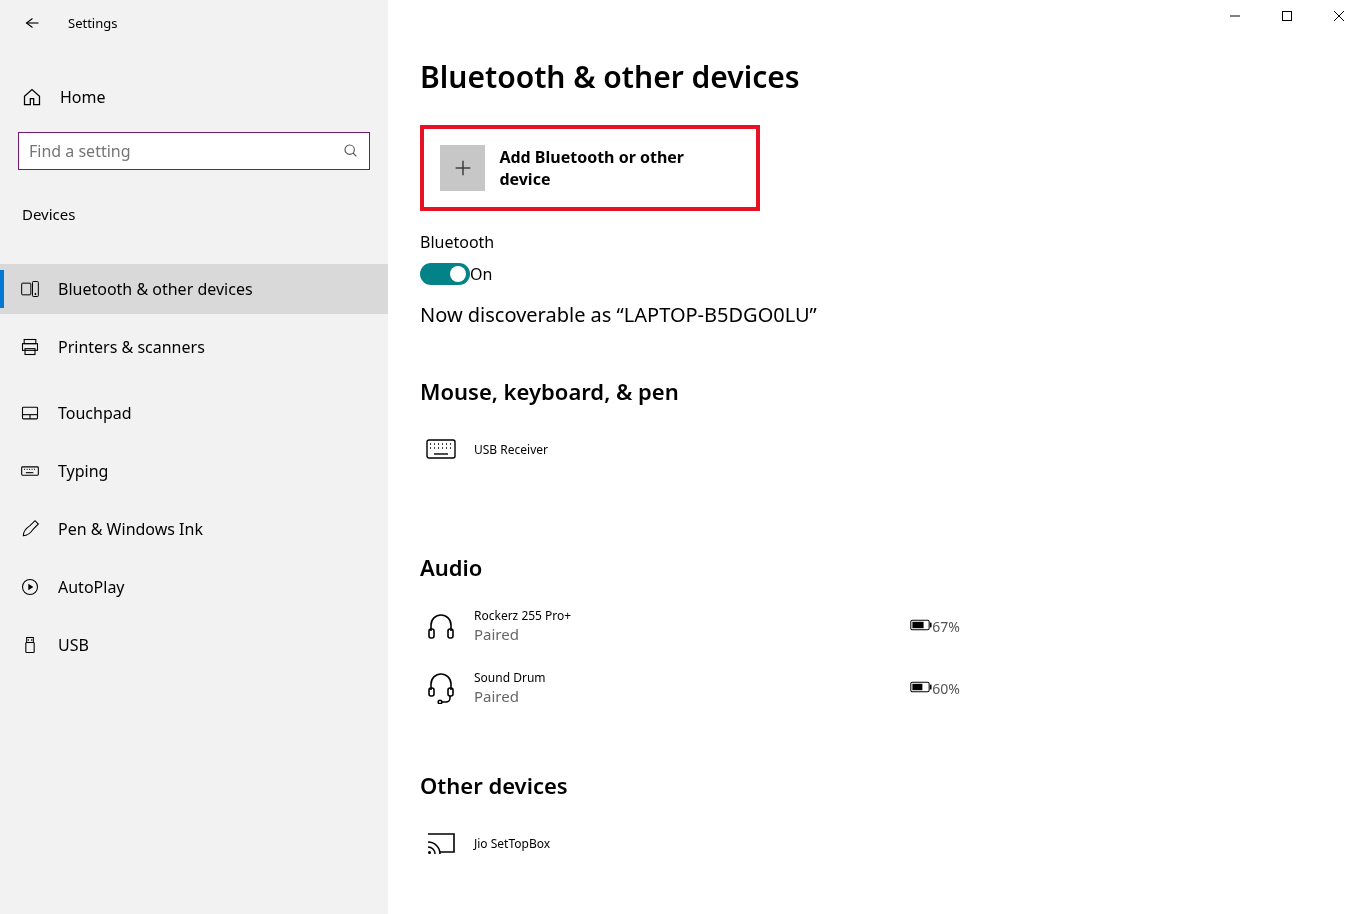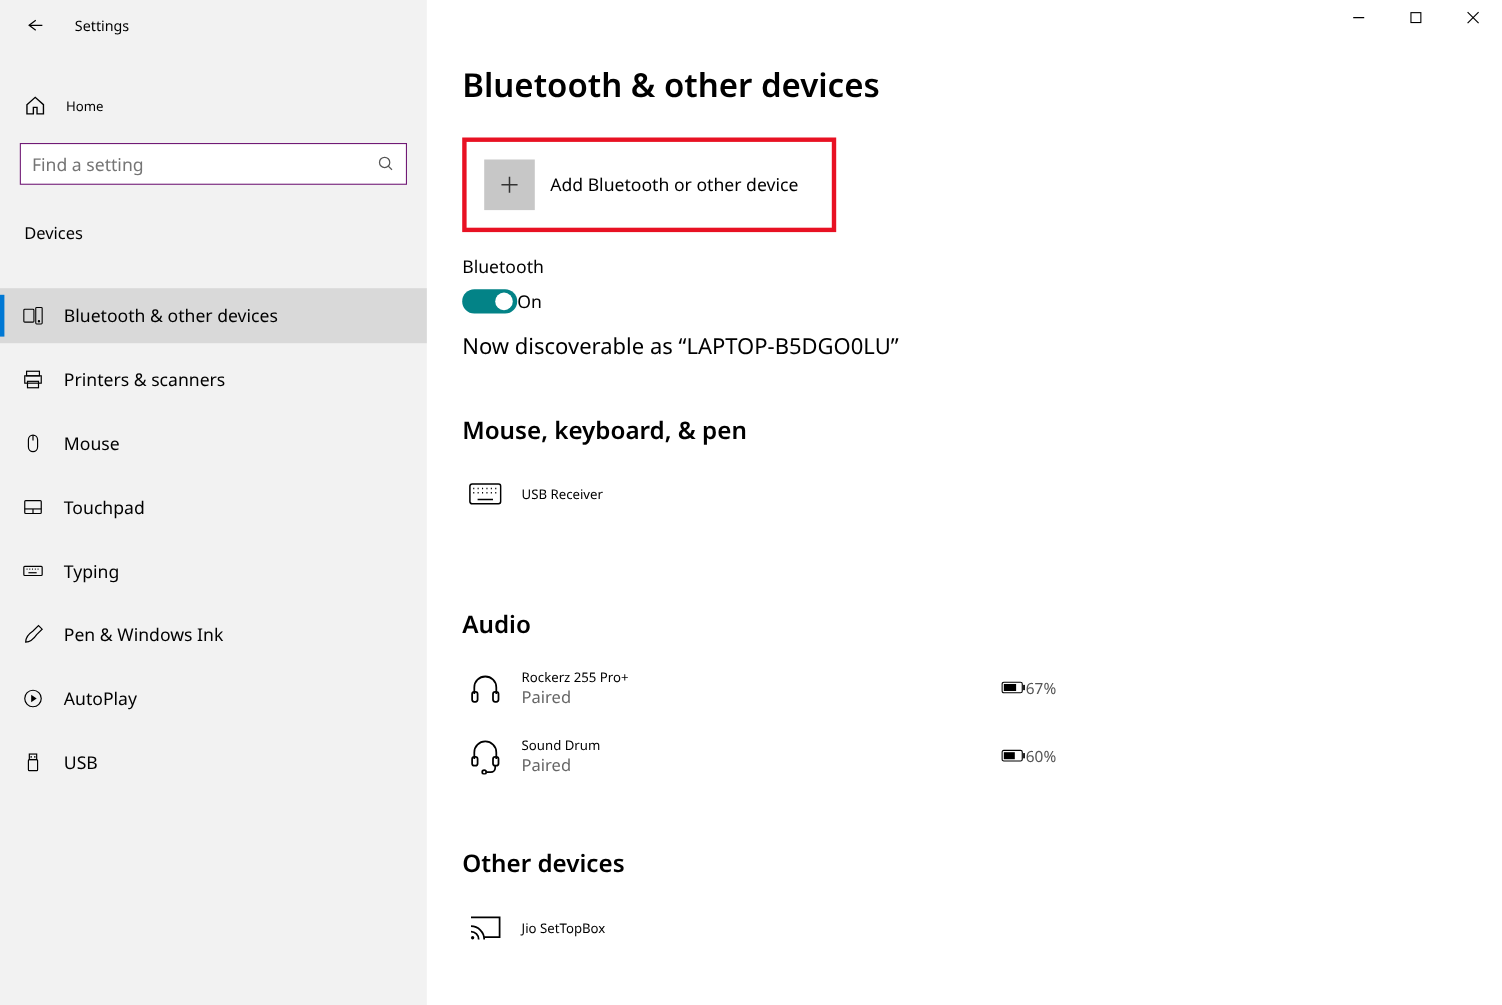--- a/index.html
+++ b/index.html
@@ -39,21 +39,21 @@
   }
   .home-row {
     display: flex;
     align-items: center;
     padding: 10px 22px;
     margin-top: 30px;
     gap: 18px;
     cursor: pointer;
   }
   .home-row .icon { width: 20px; height: 20px; }
-  .home-row .label { font-size: 12px; }
+  .home-row .label { font-size: 16px; }
   .search-box {
     margin: 14px 18px 0 18px;
     border: 1px solid #701a75;
     background: #fff;
     height: 38px;
     display: flex;
     align-items: center;
     padding: 0 10px;
     justify-content: space-between;
   }
@@ -119,20 +119,21 @@
   }
   .add-device-box {
     border: 4px solid #e81123;
     padding: 16px 20px 16px 16px;
     width: 340px;
     margin-bottom: 20px;
   }
   .add-device-inner {
     display: flex; align-items: center; gap: 14px;
     cursor: pointer;
+    font-weight: bold;
   }
   .add-icon-box {
     width: 46px; height: 46px;
     background: #c7c7c7;
     display: flex; align-items: center; justify-content: center;
   }
   .add-label { font-size: 16px; }
   .subheading { font-size: 16px; margin-bottom: 10px; }
   .toggle-row { display: flex; align-items: center; margin-bottom: 16px; }
   .toggle {
@@ -226,29 +227,20 @@
       <span class="icon">
         <svg width="20" height="20" viewBox="0 0 24 24" fill="none" stroke="#000" stroke-width="1.3">
           <rect x="5" y="3" width="14" height="5"></rect>
             <rect x="3" y="8" width="18" height="8"></rect>
             <rect x="6" y="14" width="12" height="7"></rect>
         </svg>
       </span>
       <span class="label">Printers &amp; scanners</span>
     </div>
     <div class="nav-gap"></div>
-    <div class="nav-item">
-      <span class="icon">
-        <svg width="20" height="20" viewBox="0 0 24 24" fill="none" stroke="#000" stroke-width="1.3">
-          <rect x="7" y="3" width="10" height="18" rx="5"></rect>
-            <line x1="12" y1="3" x2="12" y2="9"></line>
-        </svg>
-      </span>
-      <span class="label">Mouse</span>
-    </div>
     <div class="nav-gap"></div>
     <div class="nav-item">
       <span class="icon">
         <svg width="20" height="20" viewBox="0 0 24 24" fill="none" stroke="#000" stroke-width="1.3">
           <rect x="3" y="5" width="18" height="14" rx="1"></rect>
             <line x1="3" y1="14" x2="21" y2="14"></line>
             <line x1="12" y1="14" x2="12" y2="19"></line>
         </svg>
       </span>
       <span class="label">Touchpad</span>

